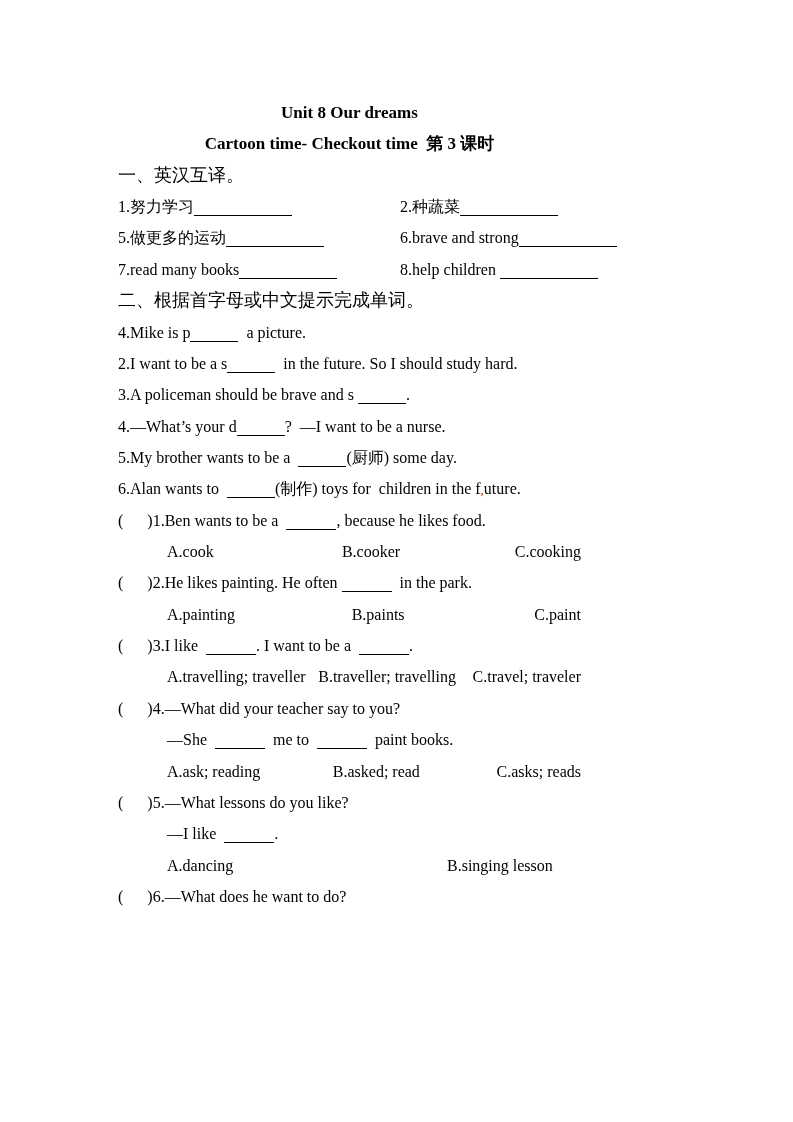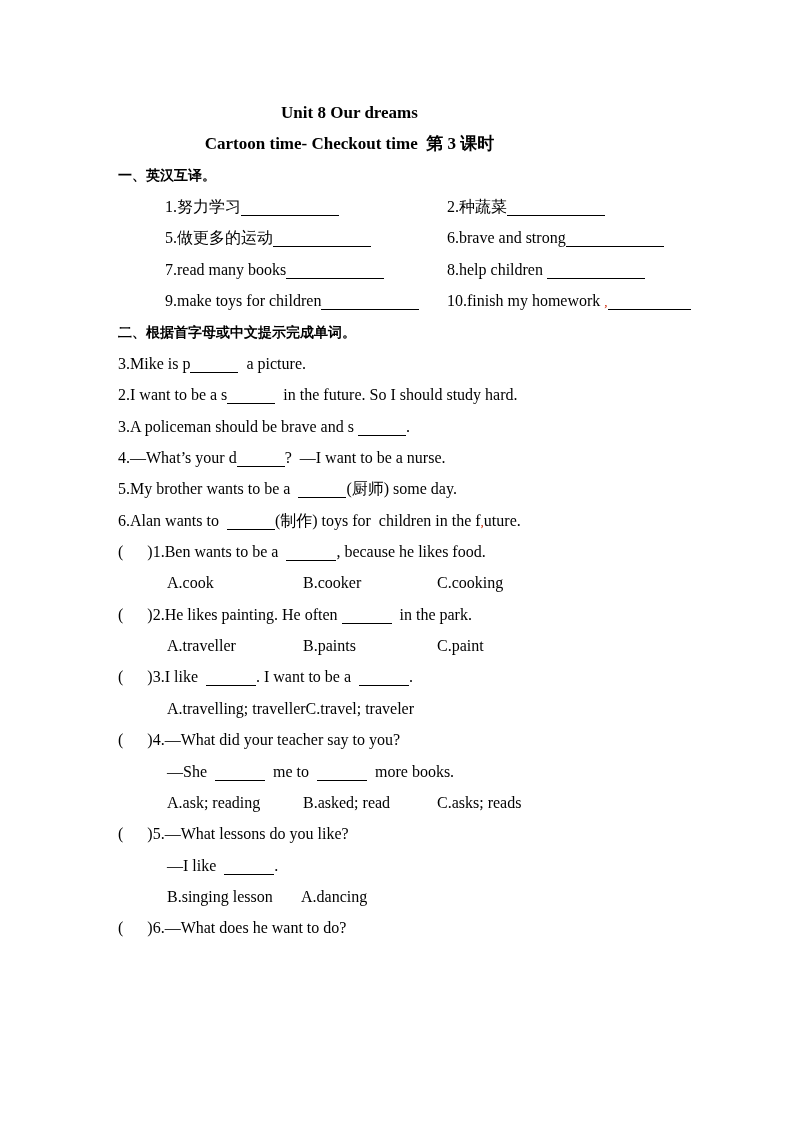--- a/index.html
+++ b/index.html
@@ -24,42 +24,42 @@
     font-size: 16px;
     white-space: pre;
     overflow: visible;
   }
   .title-line {
     text-align: center;
     font-weight: bold;
     font-size: 17px;
   }
   .header {
-    font-weight: bold;
-    font-size: 14px;
+    font-weight: normal;
+    font-size: 18px;
   }
   .row2 {
     display: flex;
   }
   .col-left {
     width: 282px;
     flex: 0 0 282px;
     white-space: pre;
-    margin-left: 47px;
   }
   .col-right {
     flex: 1 1 auto;
     white-space: pre;
   }
   .indent {
     padding-left: 49px;
   }
   .options {
     display: flex;
     padding-left: 49px;
+    justify-content: space-between;
   }
   .opt {
     white-space: pre;
     flex: 0 0 auto;
   }
   .opt-a { min-width: 136px; }
   .opt-b { min-width: 134px; }
   .blank {
     display: inline-block;
     height: 16px;
@@ -78,35 +78,34 @@
 <body>
 
 <div class="page">
   <div class="line title-line">Unit 8 Our dreams</div>
   <div class="line title-line">Cartoon time- Checkout time  第 3 课时</div>
   <div id="doc-body">
       <div class="line header">一、英汉互译。</div>
       <div class="line row2"><div class="col-left"><span class="txt">1.努力学习</span><span class="blank" style="width: 98px;"></span></div><div class="col-right"><span class="txt">2.种蔬菜</span><span class="blank" style="width: 98px;"></span></div></div>
       <div class="line row2"><div class="col-left"><span class="txt">5.做更多的运动</span><span class="blank" style="width: 98px;"></span></div><div class="col-right"><span class="txt">6.brave and strong</span><span class="blank" style="width: 98px;"></span></div></div>
       <div class="line row2"><div class="col-left"><span class="txt">7.read many books</span><span class="blank" style="width: 98px;"></span></div><div class="col-right"><span class="txt">8.help children </span><span class="blank" style="width: 98px;"></span></div></div>
-      <div class="line row2"><div class="col-left"><span class="txt">9.make toys for children</span><span class="blank" style="width: 98px;"></span></div><div class="col-right"><span class="txt">10.finish my homework </span><span class="red-mark">,</span><span class="blank" style="width: 92px;"></span></div></div>
       <div class="line header">二、根据首字母或中文提示完成单词。</div>
-      <div class="line"><span class="txt">3.Mike is p</span><span class="blank" style="width: 48px;"></span><span class="txt">  a picture.</span></div>
+      <div class="line"><span class="txt">4.Mike is p</span><span class="blank" style="width: 48px;"></span><span class="txt">  a picture.</span></div>
       <div class="line"><span class="txt">2.I want to be a s</span><span class="blank" style="width: 48px;"></span><span class="txt">  in the future. So I should study hard.</span></div>
       <div class="line"><span class="txt">3.A policeman should be brave and s </span><span class="blank" style="width: 48px;"></span><span class="txt">.</span></div>
       <div class="line"><span class="txt">4.—What’s your d</span><span class="blank" style="width: 48px;"></span><span class="txt">?  —I want to be a nurse.</span></div>
       <div class="line"><span class="txt">5.My brother wants to be a  </span><span class="blank" style="width: 48px;"></span><span class="txt">(厨师) some day.</span></div>
       <div class="line"><span class="txt">6.Alan wants to  </span><span class="blank" style="width: 48px;"></span><span class="txt">(制作) toys for  children in the f</span><span class="red-mark">,</span><span class="txt">uture.</span></div>
       <div class="line"><span class="txt">(      )1.Ben wants to be a  </span><span class="blank" style="width: 50px;"></span><span class="txt">, because he likes food.</span></div>
       <div class="line options"><span class="opt opt-a">A.cook</span><span class="opt opt-b">B.cooker</span><span class="opt opt-c">C.cooking</span></div>
       <div class="line"><span class="txt">(      )2.He likes painting. He often </span><span class="blank" style="width: 50px;"></span><span class="txt">  in the park.</span></div>
-      <div class="line options"><span class="opt opt-a">A.traveller</span><span class="opt opt-b">B.paints</span><span class="opt opt-c">C.paint</span></div>
+      <div class="line options"><span class="opt opt-a">A.painting</span><span class="opt opt-b">B.paints</span><span class="opt opt-c">C.paint</span></div>
       <div class="line"><span class="txt">(      )3.I like  </span><span class="blank" style="width: 50px;"></span><span class="txt">. I want to be a  </span><span class="blank" style="width: 50px;"></span><span class="txt">.</span></div>
-      <div class="line options"><span class="opt opt-a">A.travelling; traveller</span><span class="opt opt-c">C.travel; traveler</span></div>
+      <div class="line options"><span class="opt opt-a">A.travelling; traveller</span><span class="opt opt-b">B.traveller; travelling </span><span class="opt opt-c">C.travel; traveler</span></div>
       <div class="line"><span class="txt">(      )4.—What did your teacher say to you?</span></div>
-      <div class="line indent"><span class="txt">—She  </span><span class="blank" style="width: 50px;"></span><span class="txt">  me to  </span><span class="blank" style="width: 50px;"></span><span class="txt">  more books.</span></div>
+      <div class="line indent"><span class="txt">—She  </span><span class="blank" style="width: 50px;"></span><span class="txt">  me to  </span><span class="blank" style="width: 50px;"></span><span class="txt">  paint books.</span></div>
       <div class="line options"><span class="opt opt-a">A.ask; reading</span><span class="opt opt-b">B.asked; read</span><span class="opt opt-c">C.asks; reads</span></div>
       <div class="line"><span class="txt">(      )5.—What lessons do you like?</span></div>
       <div class="line indent"><span class="txt">—I like  </span><span class="blank" style="width: 50px;"></span><span class="txt">.</span></div>
-      <div class="line options"><span class="opt opt-b">B.singing lesson</span><span class="opt opt-a">A.dancing</span></div>
+      <div class="line options"><span class="opt opt-a">A.dancing</span><span class="opt opt-b">B.singing lesson</span></div>
       <div class="line"><span class="txt">(      )6.—What does he want to do?</span></div>
     </div>
 </div>
 
 </body></html>

